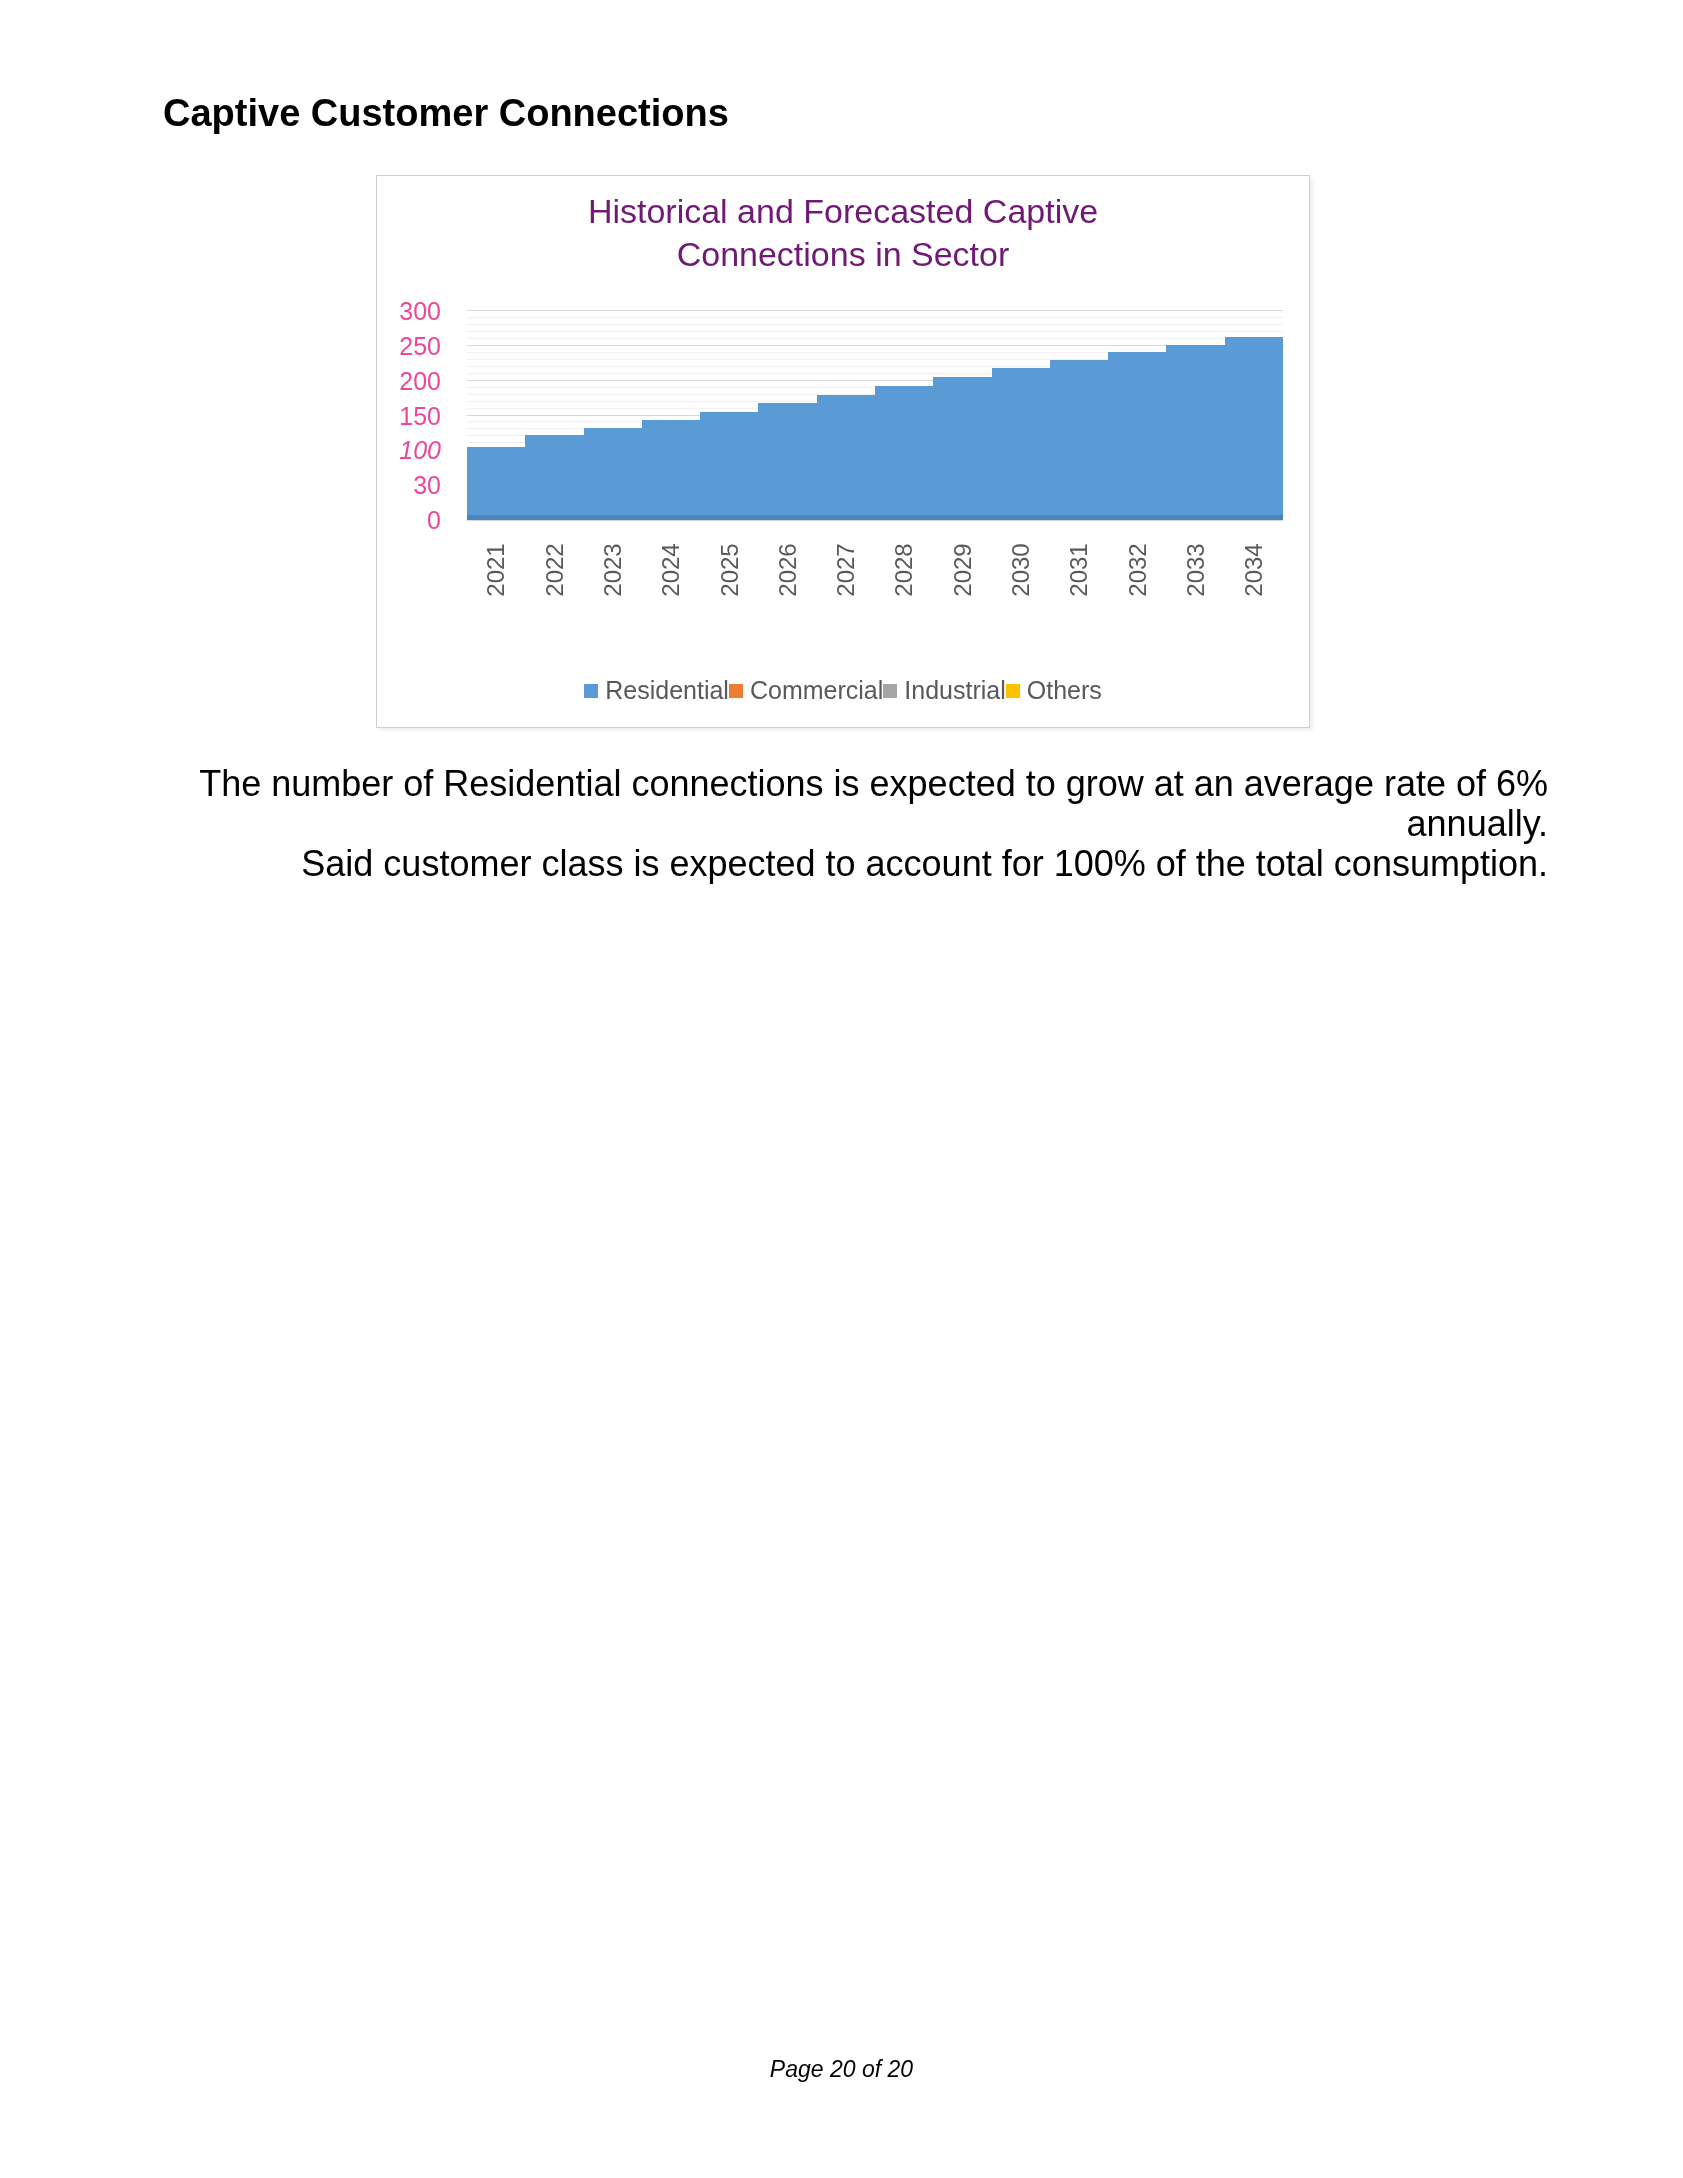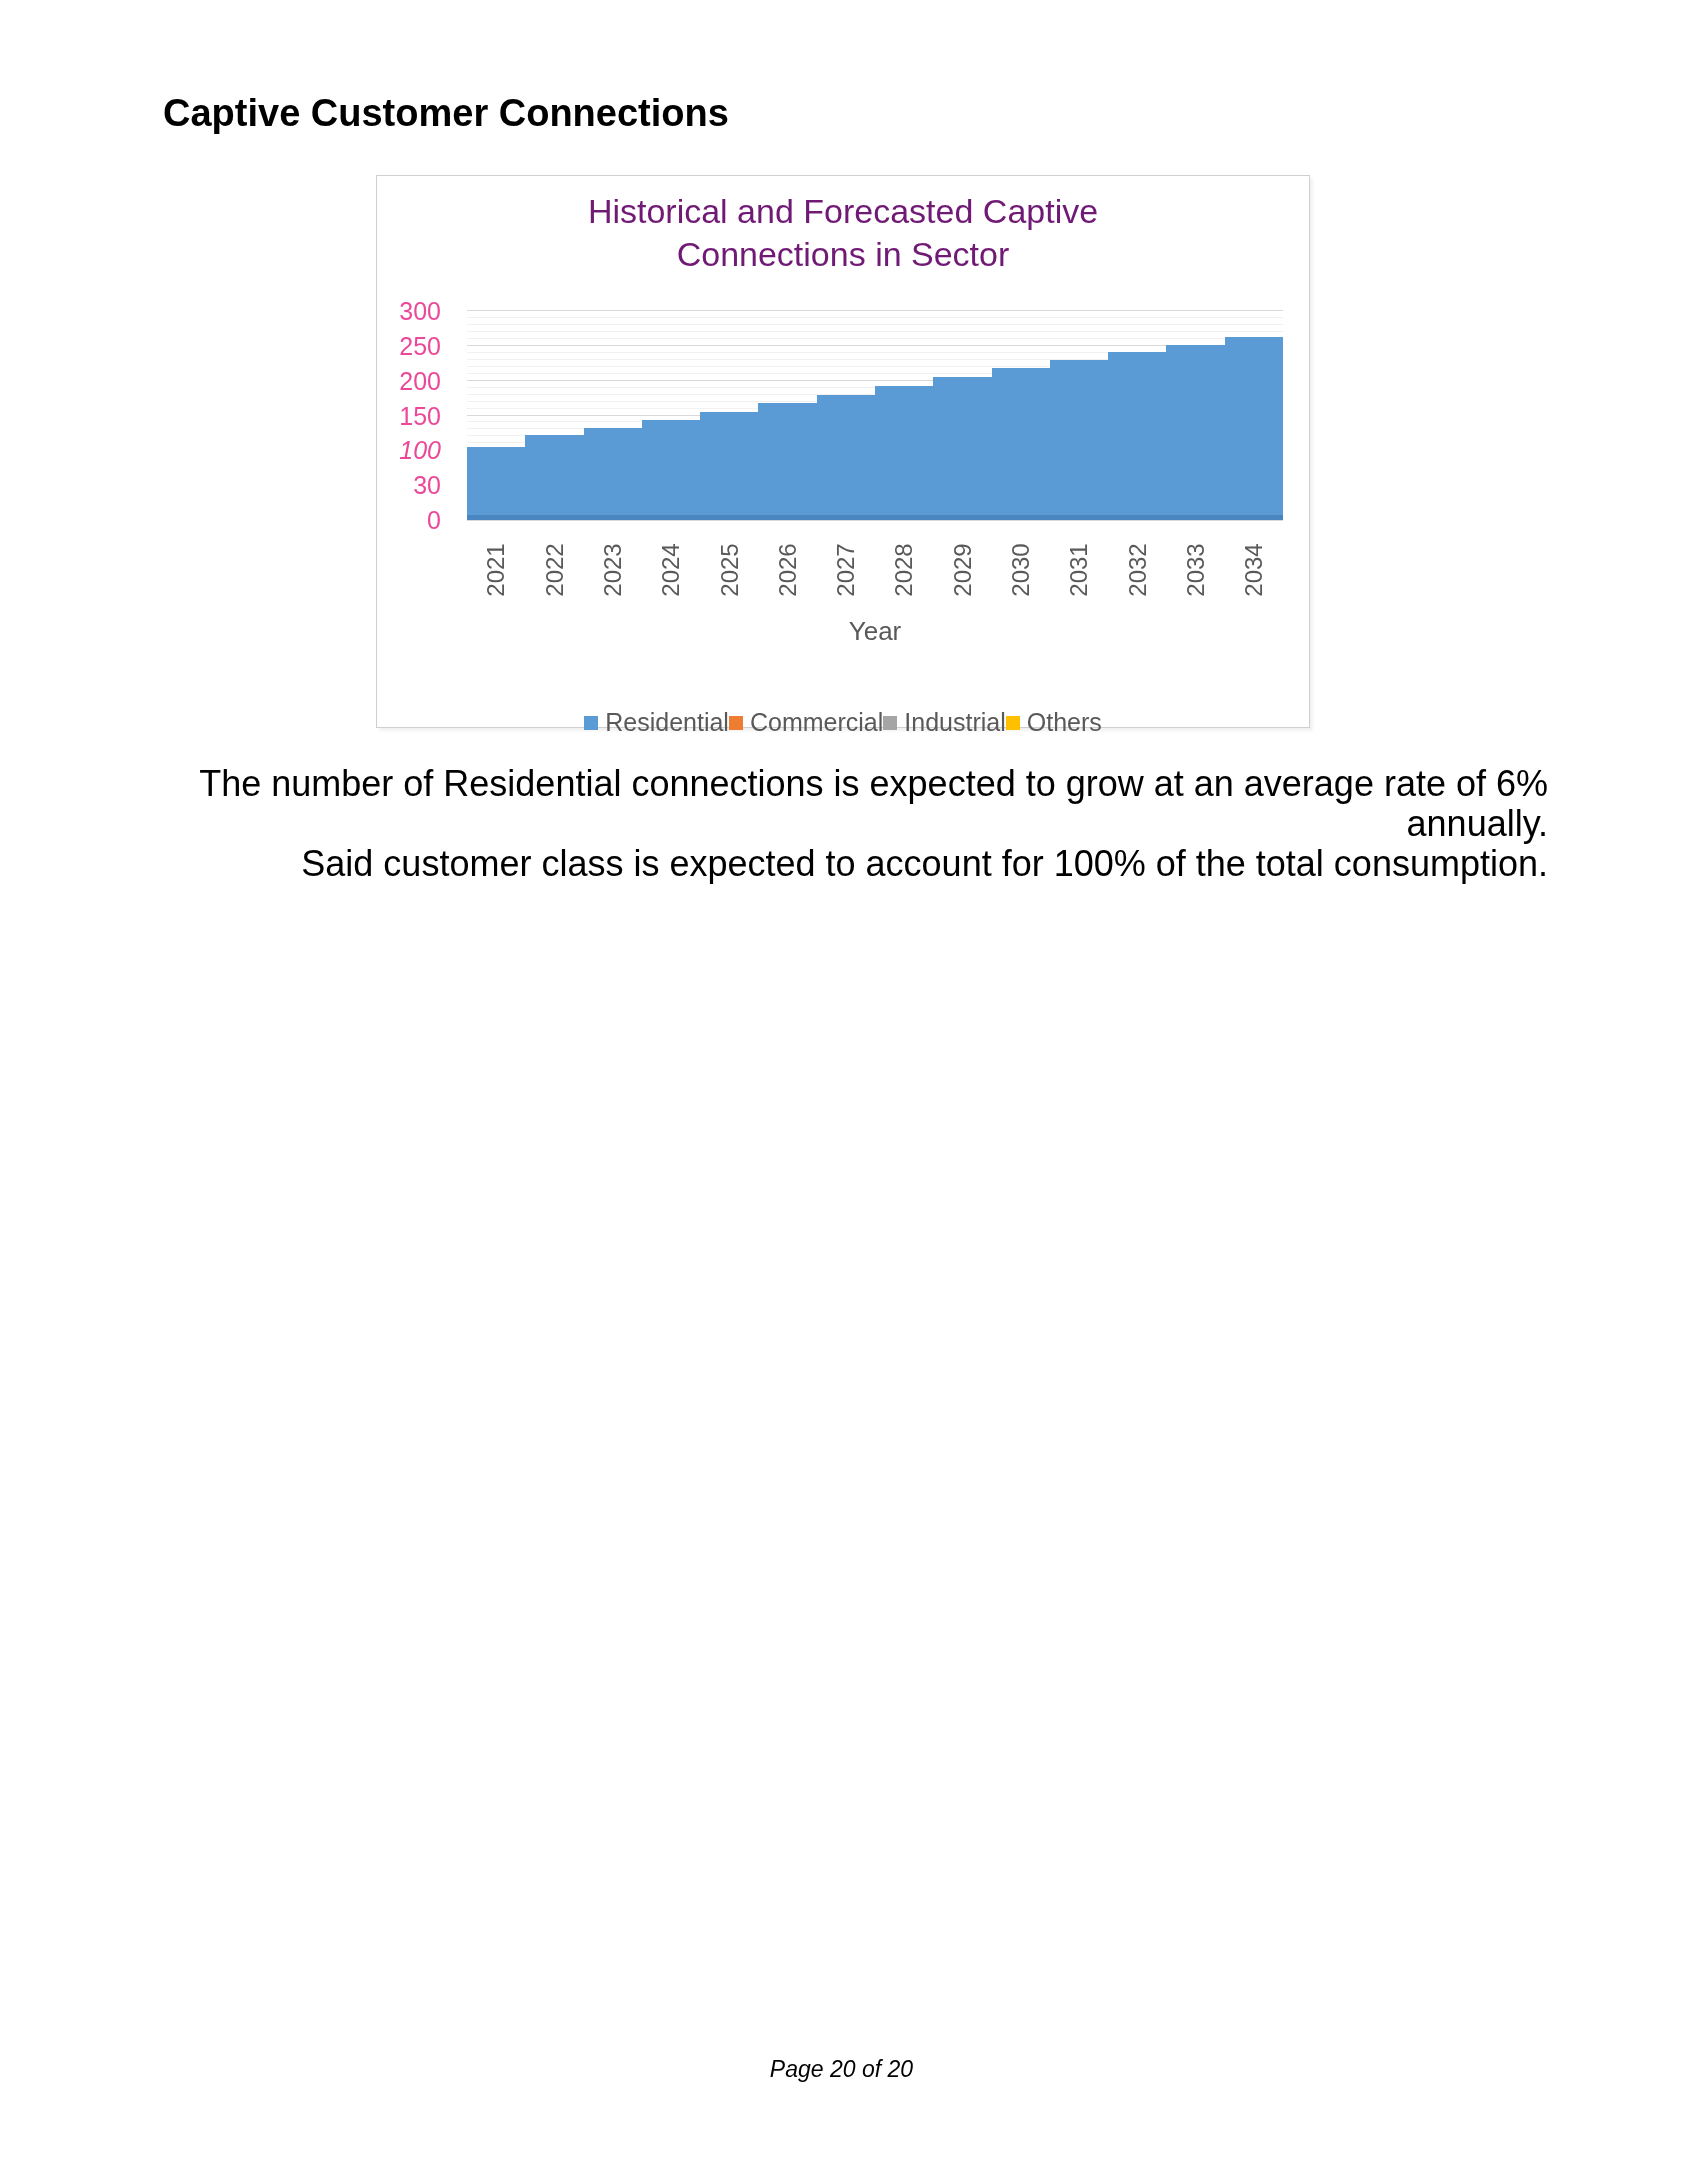--- a/index.html
+++ b/index.html
@@ -66,21 +66,21 @@
   .x-label span {
     transform: rotate(-90deg);
     font-size: 24px; color: #595959; white-space: nowrap;
   }
   .x-axis-title {
     position: absolute; left: 90px; top: 440px; width: 816px;
     text-align: center; font-size: 26px; color: #595959;
   }
   .legend {
     position: absolute; left: 0; top: 500px; width: 100%;
-    display: flex; justify-content: center; align-items: flex-end;  margin-top: 32px;
+    display: flex; justify-content: center; align-items: flex-end; 
   }
   .legend-item { display: flex; align-items: center; gap: 7px; }
   .legend-swatch { width: 14px; height: 14px; display: inline-block; }
   .legend-label { font-size: 25px; color: #595959; }
   
   .body-paragraph {
     position: absolute; left: 162px; top: 764px; width: 1386px;
     font-size: 36px; line-height: 40px; color: #000000; text-align: right;
   }
   
@@ -202,21 +202,20 @@
         <span>2032</span>
       </div>
       <div class="x-label" style="left: 85.7143%; width: 7.14286%;">
         <span>2033</span>
       </div>
       <div class="x-label" style="left: 92.8571%; width: 7.14286%;">
         <span>2034</span>
       </div>
     </div>
 
-  <div class="x-axis-title">Year</div>
 
   <div class="legend" id="legend">
       <div class="legend-item">
         <span class="legend-swatch" style="background: rgb(91, 155, 213);"></span>
         <span class="legend-label">Residential</span>
       </div>
       <div class="legend-item">
         <span class="legend-swatch" style="background: rgb(237, 125, 49);"></span>
         <span class="legend-label">Commercial</span>
       </div>

